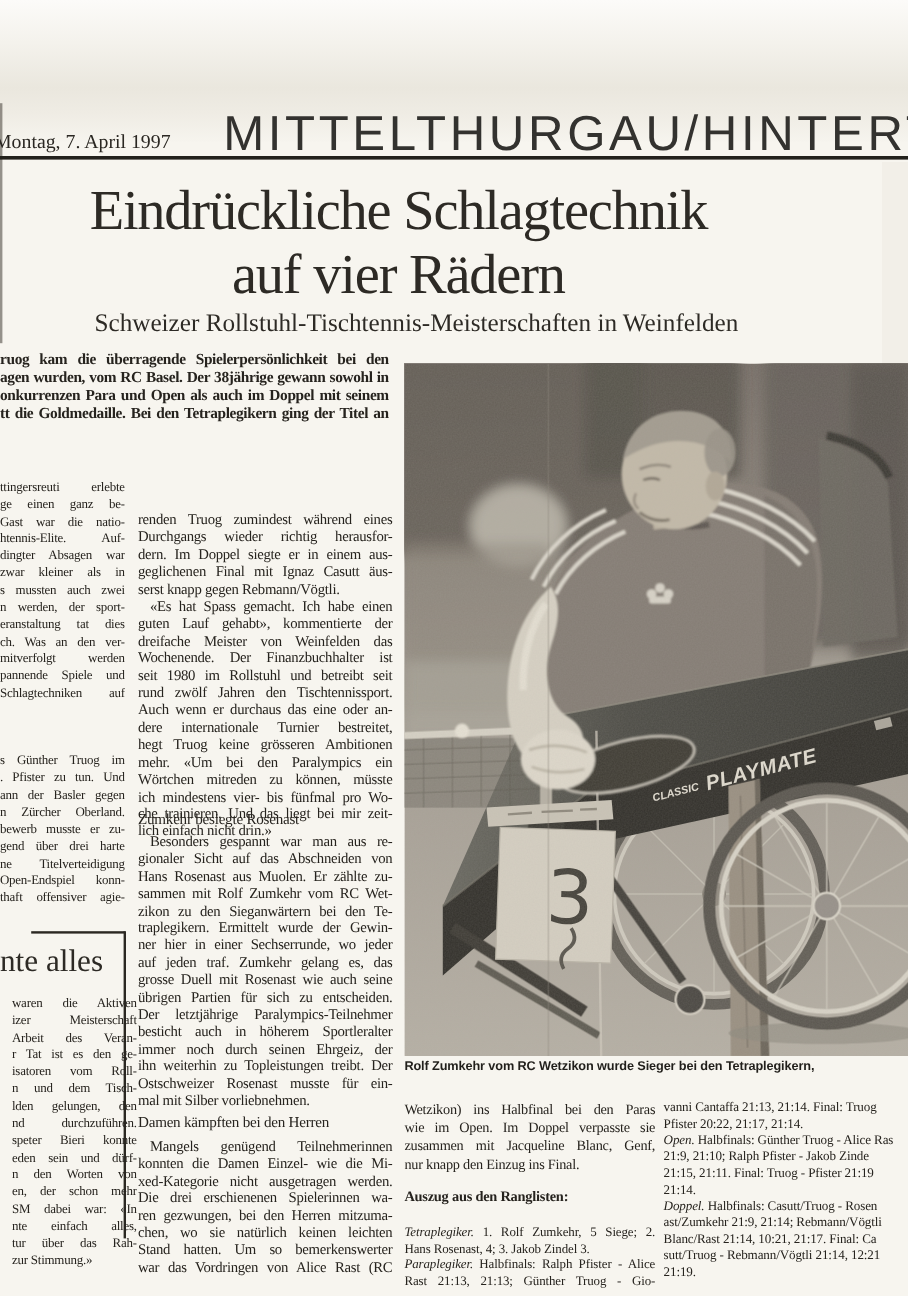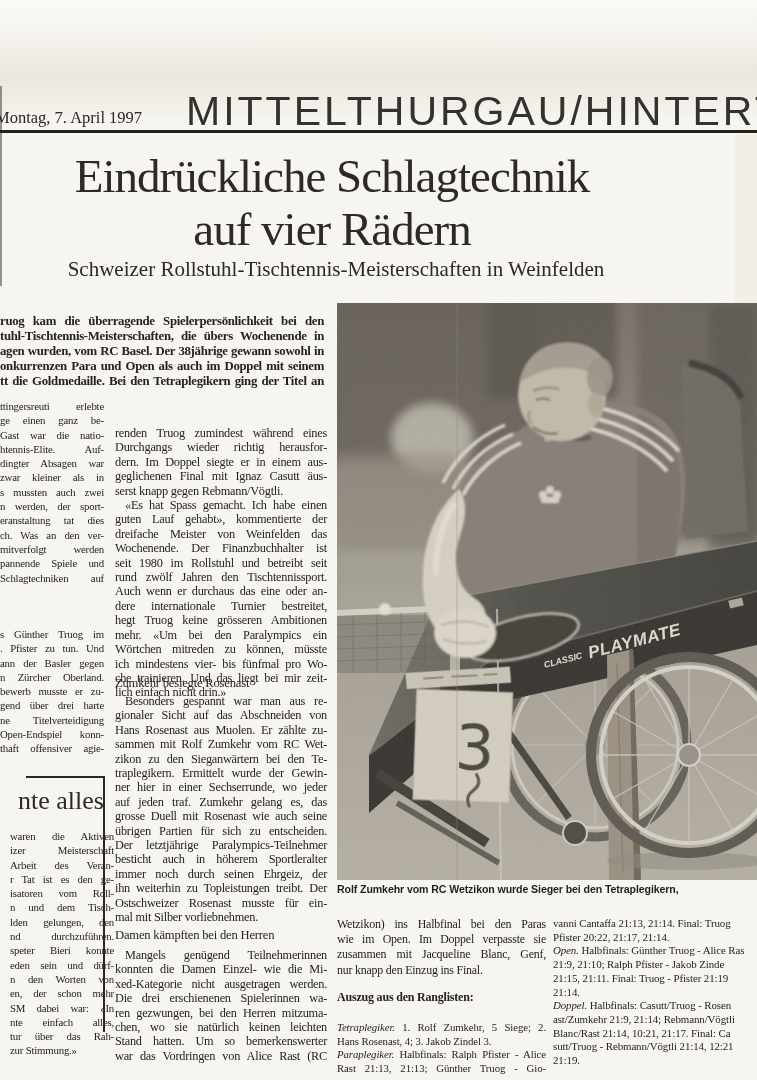--- a/index.html
+++ b/index.html
@@ -15,36 +15,36 @@
   .scan-right{position:absolute;left:735px;top:135px;width:22px;height:170px;background:#eeebe2;opacity:.6;}
   .edge-left{position:absolute;left:0;top:86px;width:2px;height:200px;background:#5f5b53;opacity:.65;}
 
   .date{position:absolute;left:-5px;top:108px;font-size:16.5px;white-space:nowrap;color:#2a2722;}
   .section{position:absolute;left:186px;top:88px;font-family:"Liberation Sans",sans-serif;
     font-size:41px;letter-spacing:3px;color:#33322f;white-space:nowrap;font-weight:400;}
   .rule{position:absolute;left:0;top:130px;width:757px;height:3px;background:#23211c;}
 
   .headline{position:absolute;left:0;top:150px;width:664px;text-align:center;
     font-weight:normal;font-size:47px;line-height:53px;letter-spacing:-1px;color:#2d2a25;}
-  .subhead{position:absolute;left:4px;top:257px;width:664px;text-align:center;font-size:21px;color:#2d2a25;}
-
-  .lede{position:absolute;left:0;top:314px;width:324px;font-weight:bold;
+  .subhead{position:absolute;left:15px;top:257px;width:664px;text-align:center;font-size:21px;color:#2d2a25;}
+
+  .lede{position:absolute;left:0;top:292px;width:324px;font-weight:bold;
     font-size:12.8px;line-height:15.1px;letter-spacing:-0.3px;}
 
   .col .ln, .lede .ln{text-align:justify;text-align-last:justify;}
   .ln.end{text-align-last:left;}
   .ln.ind{padding-left:10px;}
   .ln em{font-style:italic;}
 
   .leftcol{position:absolute;left:0;width:104px;overflow:hidden;
     font-size:10.8px;line-height:14.3px;letter-spacing:-0.2px;}
   .lc1{top:399px;} .lc2{top:627px;} .lc3{top:829px;padding-left:10px;}
   .box-top{position:absolute;left:26px;top:776px;width:78px;height:2px;background:#2b2822;}
   .box-right{position:absolute;left:103px;top:776px;width:2px;height:256px;background:#2b2822;}
-  .box-head{position:absolute;left:18px;top:786px;width:100px;font-size:26px;color:#2d2a25;}
+  .box-head{position:absolute;left:0;top:786px;width:100px;font-size:26px;color:#2d2a25;}
 
   .midcol{position:absolute;left:115px;width:212px;
     font-size:12.3px;line-height:14.4px;letter-spacing:-0.25px;}
   .mb1{top:399px;margin-top:27px;} .mb2{top:694px;} .mb3{top:948px;}
   .colhead{position:absolute;left:115px;width:212px;font-weight:normal;font-size:12.6px;letter-spacing:-0.2px;}
   .ch1{top:676px;} .ch2{top:928px;}
 
   .photo{position:absolute;left:337px;top:303px;width:420px;height:577px;}
   .caption{position:absolute;left:337px;top:883px;width:420px;
     font-family:"Liberation Sans",sans-serif;font-weight:bold;font-size:10.6px;
@@ -67,21 +67,20 @@
 <div class="rule"></div>
 
 <div class="headline">
   <div>Eindrückliche Schlagtechnik</div>
   <div>auf vier Rädern</div>
 </div>
 <div class="subhead">Schweizer Rollstuhl-Tischtennis-Meisterschaften in Weinfelden</div>
 
 <div class="lede">
     <div class="ln">ruog kam die überragende Spielerpersönlichkeit bei den</div>
-    <div class="ln">tuhl-Tischtennis-Meisterschaften, die übers Wochenende in</div>
     <div class="ln">agen wurden, vom RC Basel. Der 38jährige gewann sowohl in</div>
     <div class="ln">onkurrenzen Para und Open als auch im Doppel mit seinem</div>
     <div class="ln">tt die Goldmedaille. Bei den Tetraplegikern ging der Titel an</div>
   </div>
 
 <div class="leftcol lc1 col">
     <div class="ln">ttingersreuti erlebte</div>
     <div class="ln">ge einen ganz be-</div>
     <div class="ln">Gast war die natio-</div>
     <div class="ln">htennis-Elite. Auf-</div>

